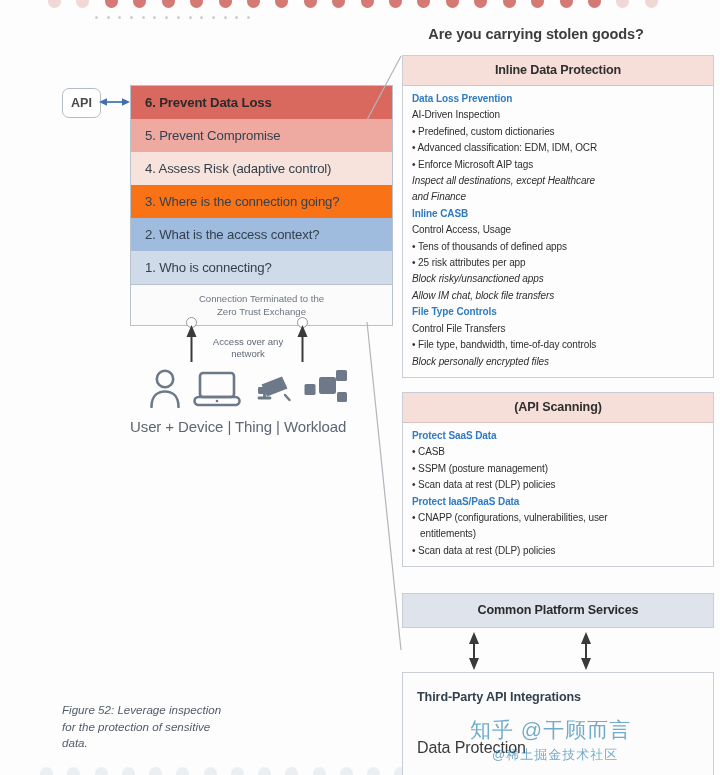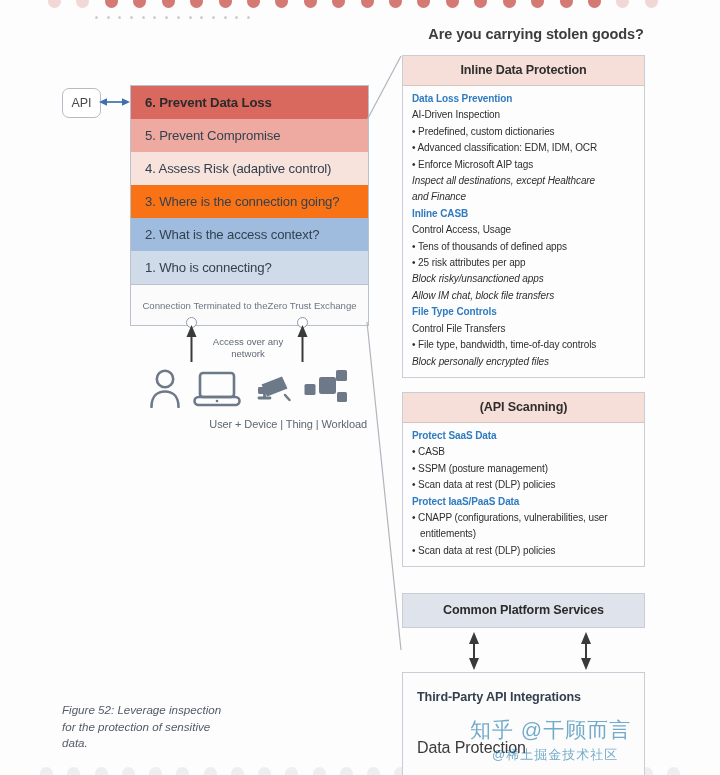--- a/index.html
+++ b/index.html
@@ -76,41 +76,41 @@
     font-weight: bold;
     color: #3d3d3d;
     letter-spacing: -0.1px;
   }
 
   
   #left-stack {
     position: absolute;
     left: 130px;
     top: 85px;
-    width: 239px;
+    width: 263px;
     border: 1px solid #b9c2cc;
     box-sizing: border-box;
   }
   .step {
     height: 33px;
     display: flex;
     align-items: center;
     padding-left: 14px;
     font-size: 13.2px;
     color: #33414f;
     box-sizing: border-box;
     letter-spacing: -0.15px;
   }
   .step.bold { font-weight: bold; color: #2b2b2b; }
 
   #terminated-box {
     height: 40px;
     background: #fbfbfb;
     display: flex;
-    flex-direction: row;
+    flex-direction: column;
     align-items: center;
     justify-content: center;
     border-top: 1px solid #b9c2cc;
     font-size: 9.6px;
     color: #6d7683;
     line-height: 13px;
     text-align: center;
   }
 
   
@@ -131,20 +131,21 @@
     width: 37px;
     height: 28px;
     border: 1.4px solid #b5bcc4;
     border-radius: 7px;
     background: #ffffff;
     display: flex;
     align-items: center;
     justify-content: center;
     font-size: 12.5px;
     color: #4a4a4a;
+    font-weight: bold;
   }
 
   
   #access-label {
     position: absolute;
     left: 198px;
     top: 336px;
     width: 100px;
     text-align: center;
     font-size: 9.6px;
@@ -158,31 +159,31 @@
     width: 200px;
     display: flex;
     justify-content: space-between;
     align-items: flex-end;
   }
   #icon-caption {
     position: absolute;
     left: 130px;
     top: 418px;
     width: 237px;
-    text-align: right;
-    font-size: 11px;
+    text-align: left;
+    font-size: 15px;
     color: #5d6673;
     letter-spacing: -0.1px;
   }
 
   
   .panel {
     position: absolute;
     left: 402px;
-    width: 243px;
+    width: 312px;
     box-sizing: border-box;
     border: 1px solid #c9ced6;
     background: #fdfdfd;
   }
   .panel-head {
     background: #f6ded9;
     text-align: center;
     font-size: 12.6px;
     font-weight: bold;
     color: #2f2f2f;

